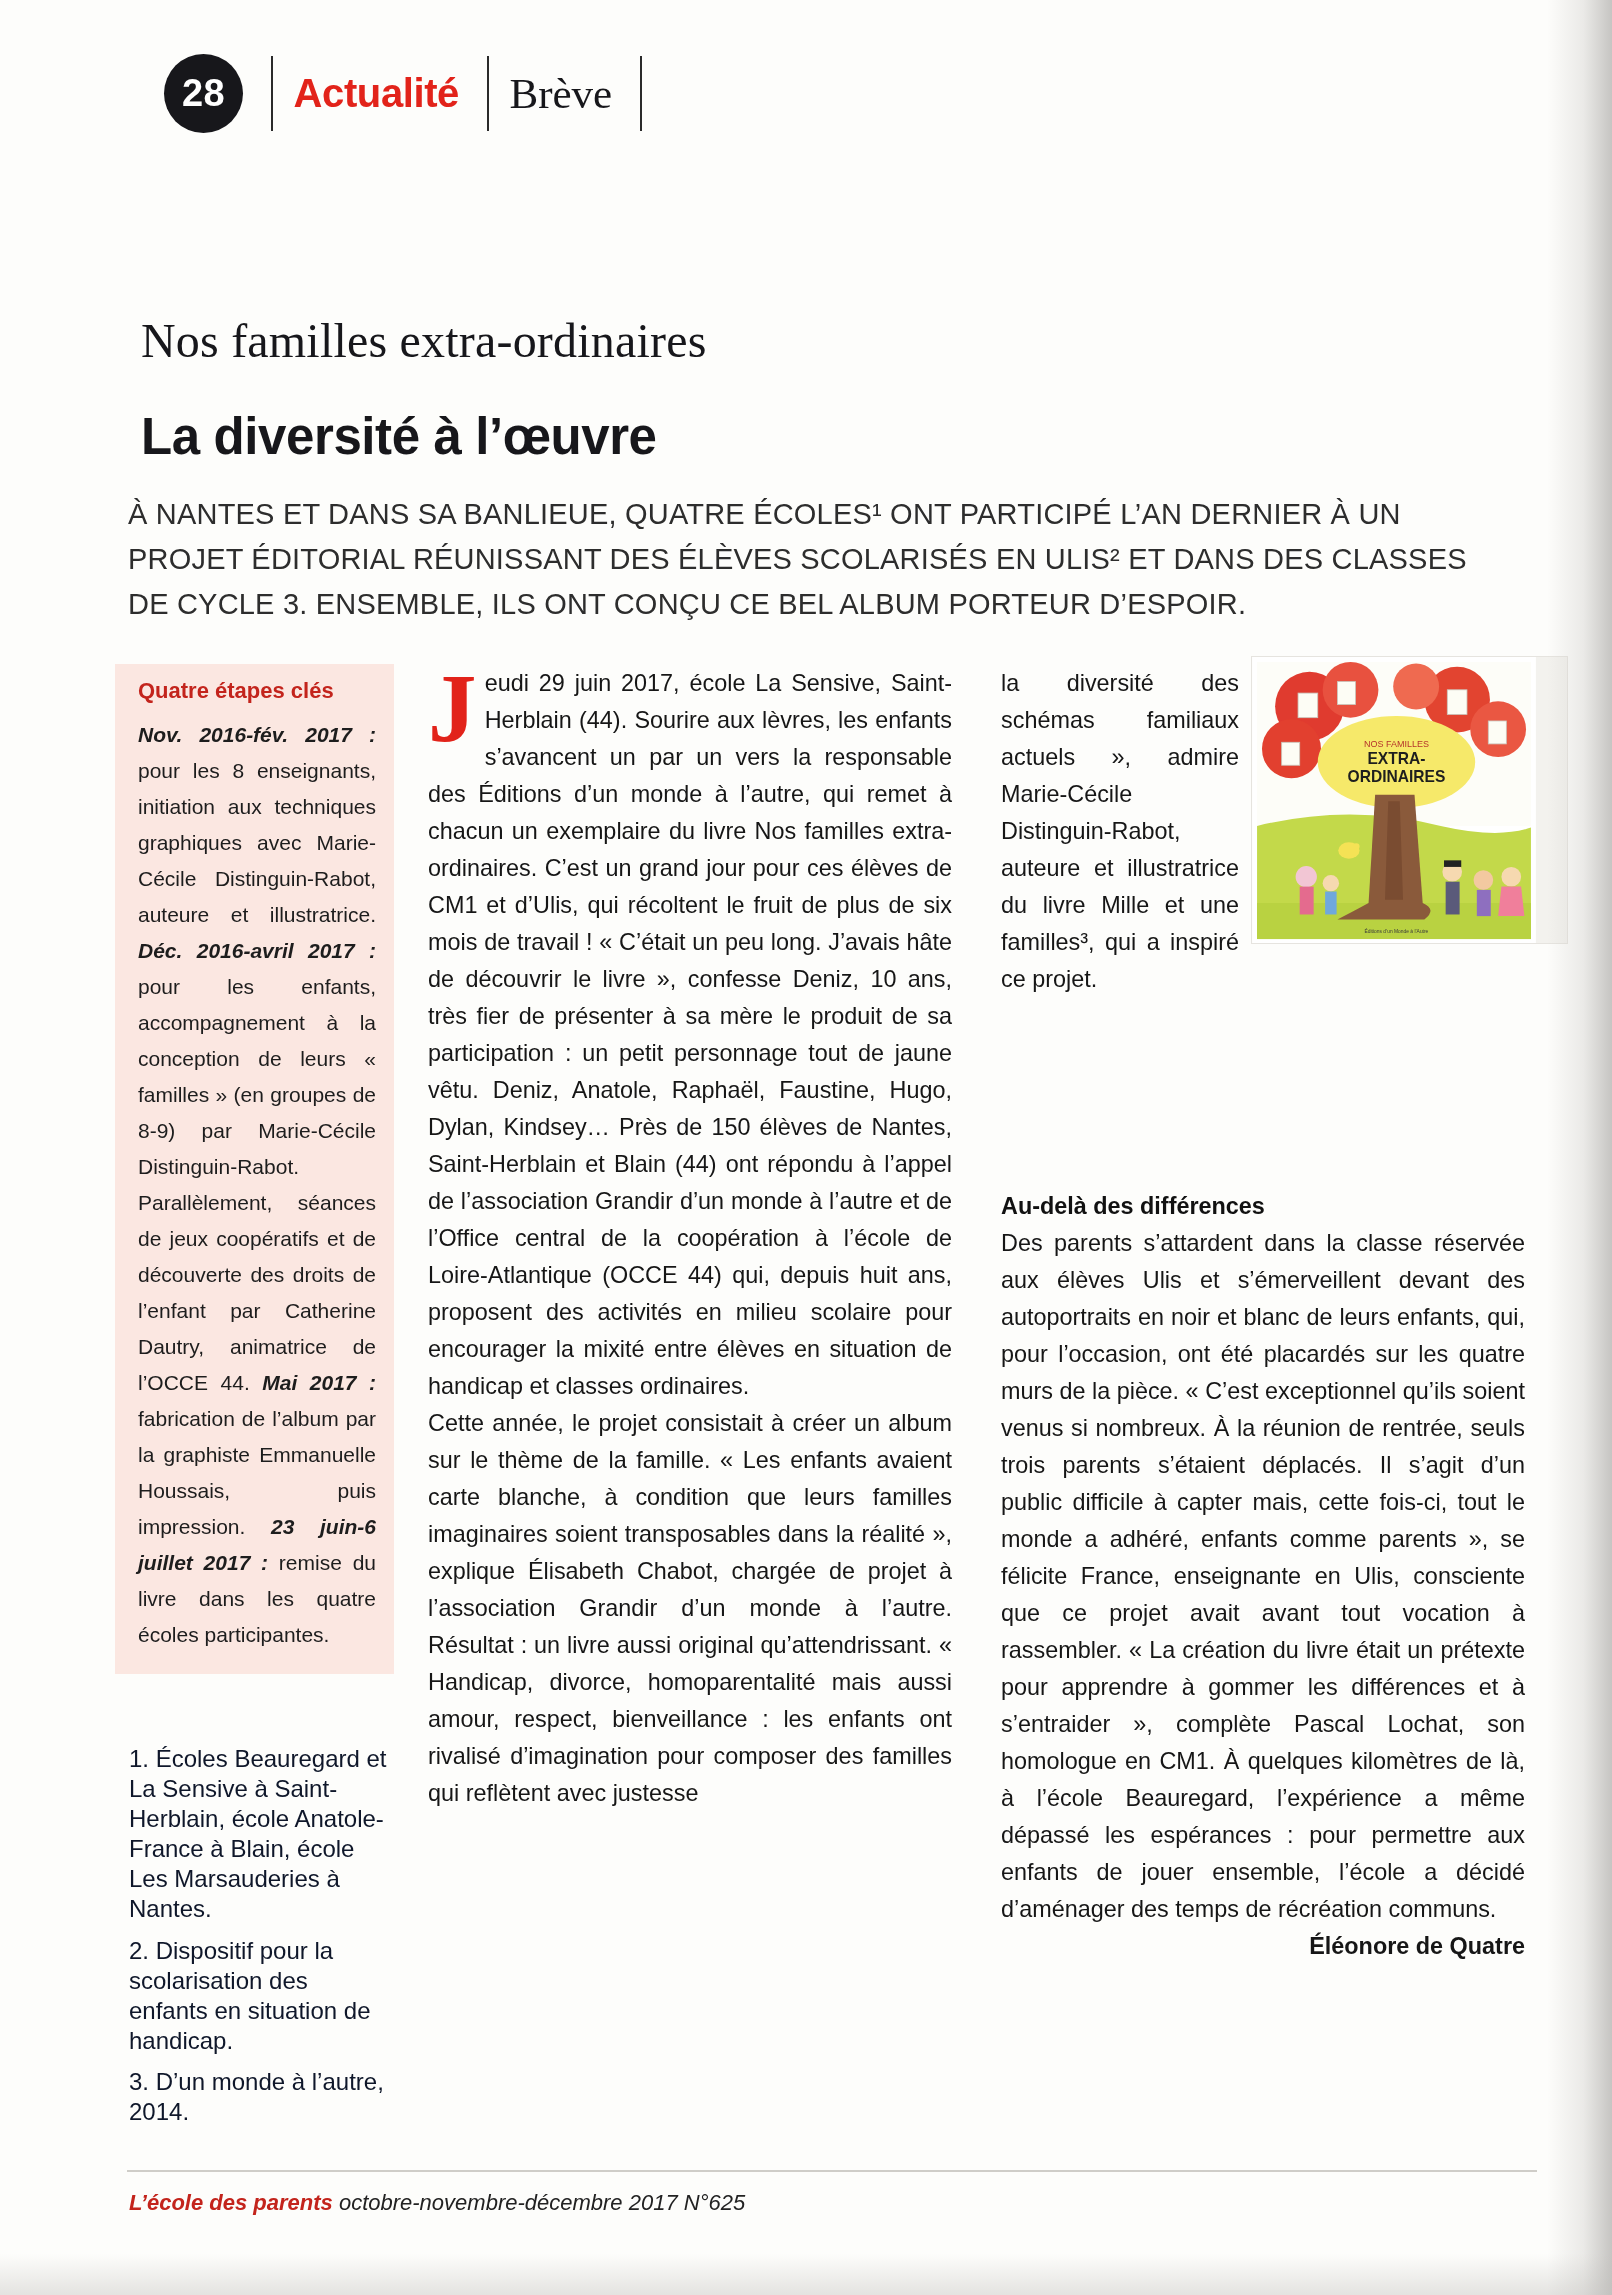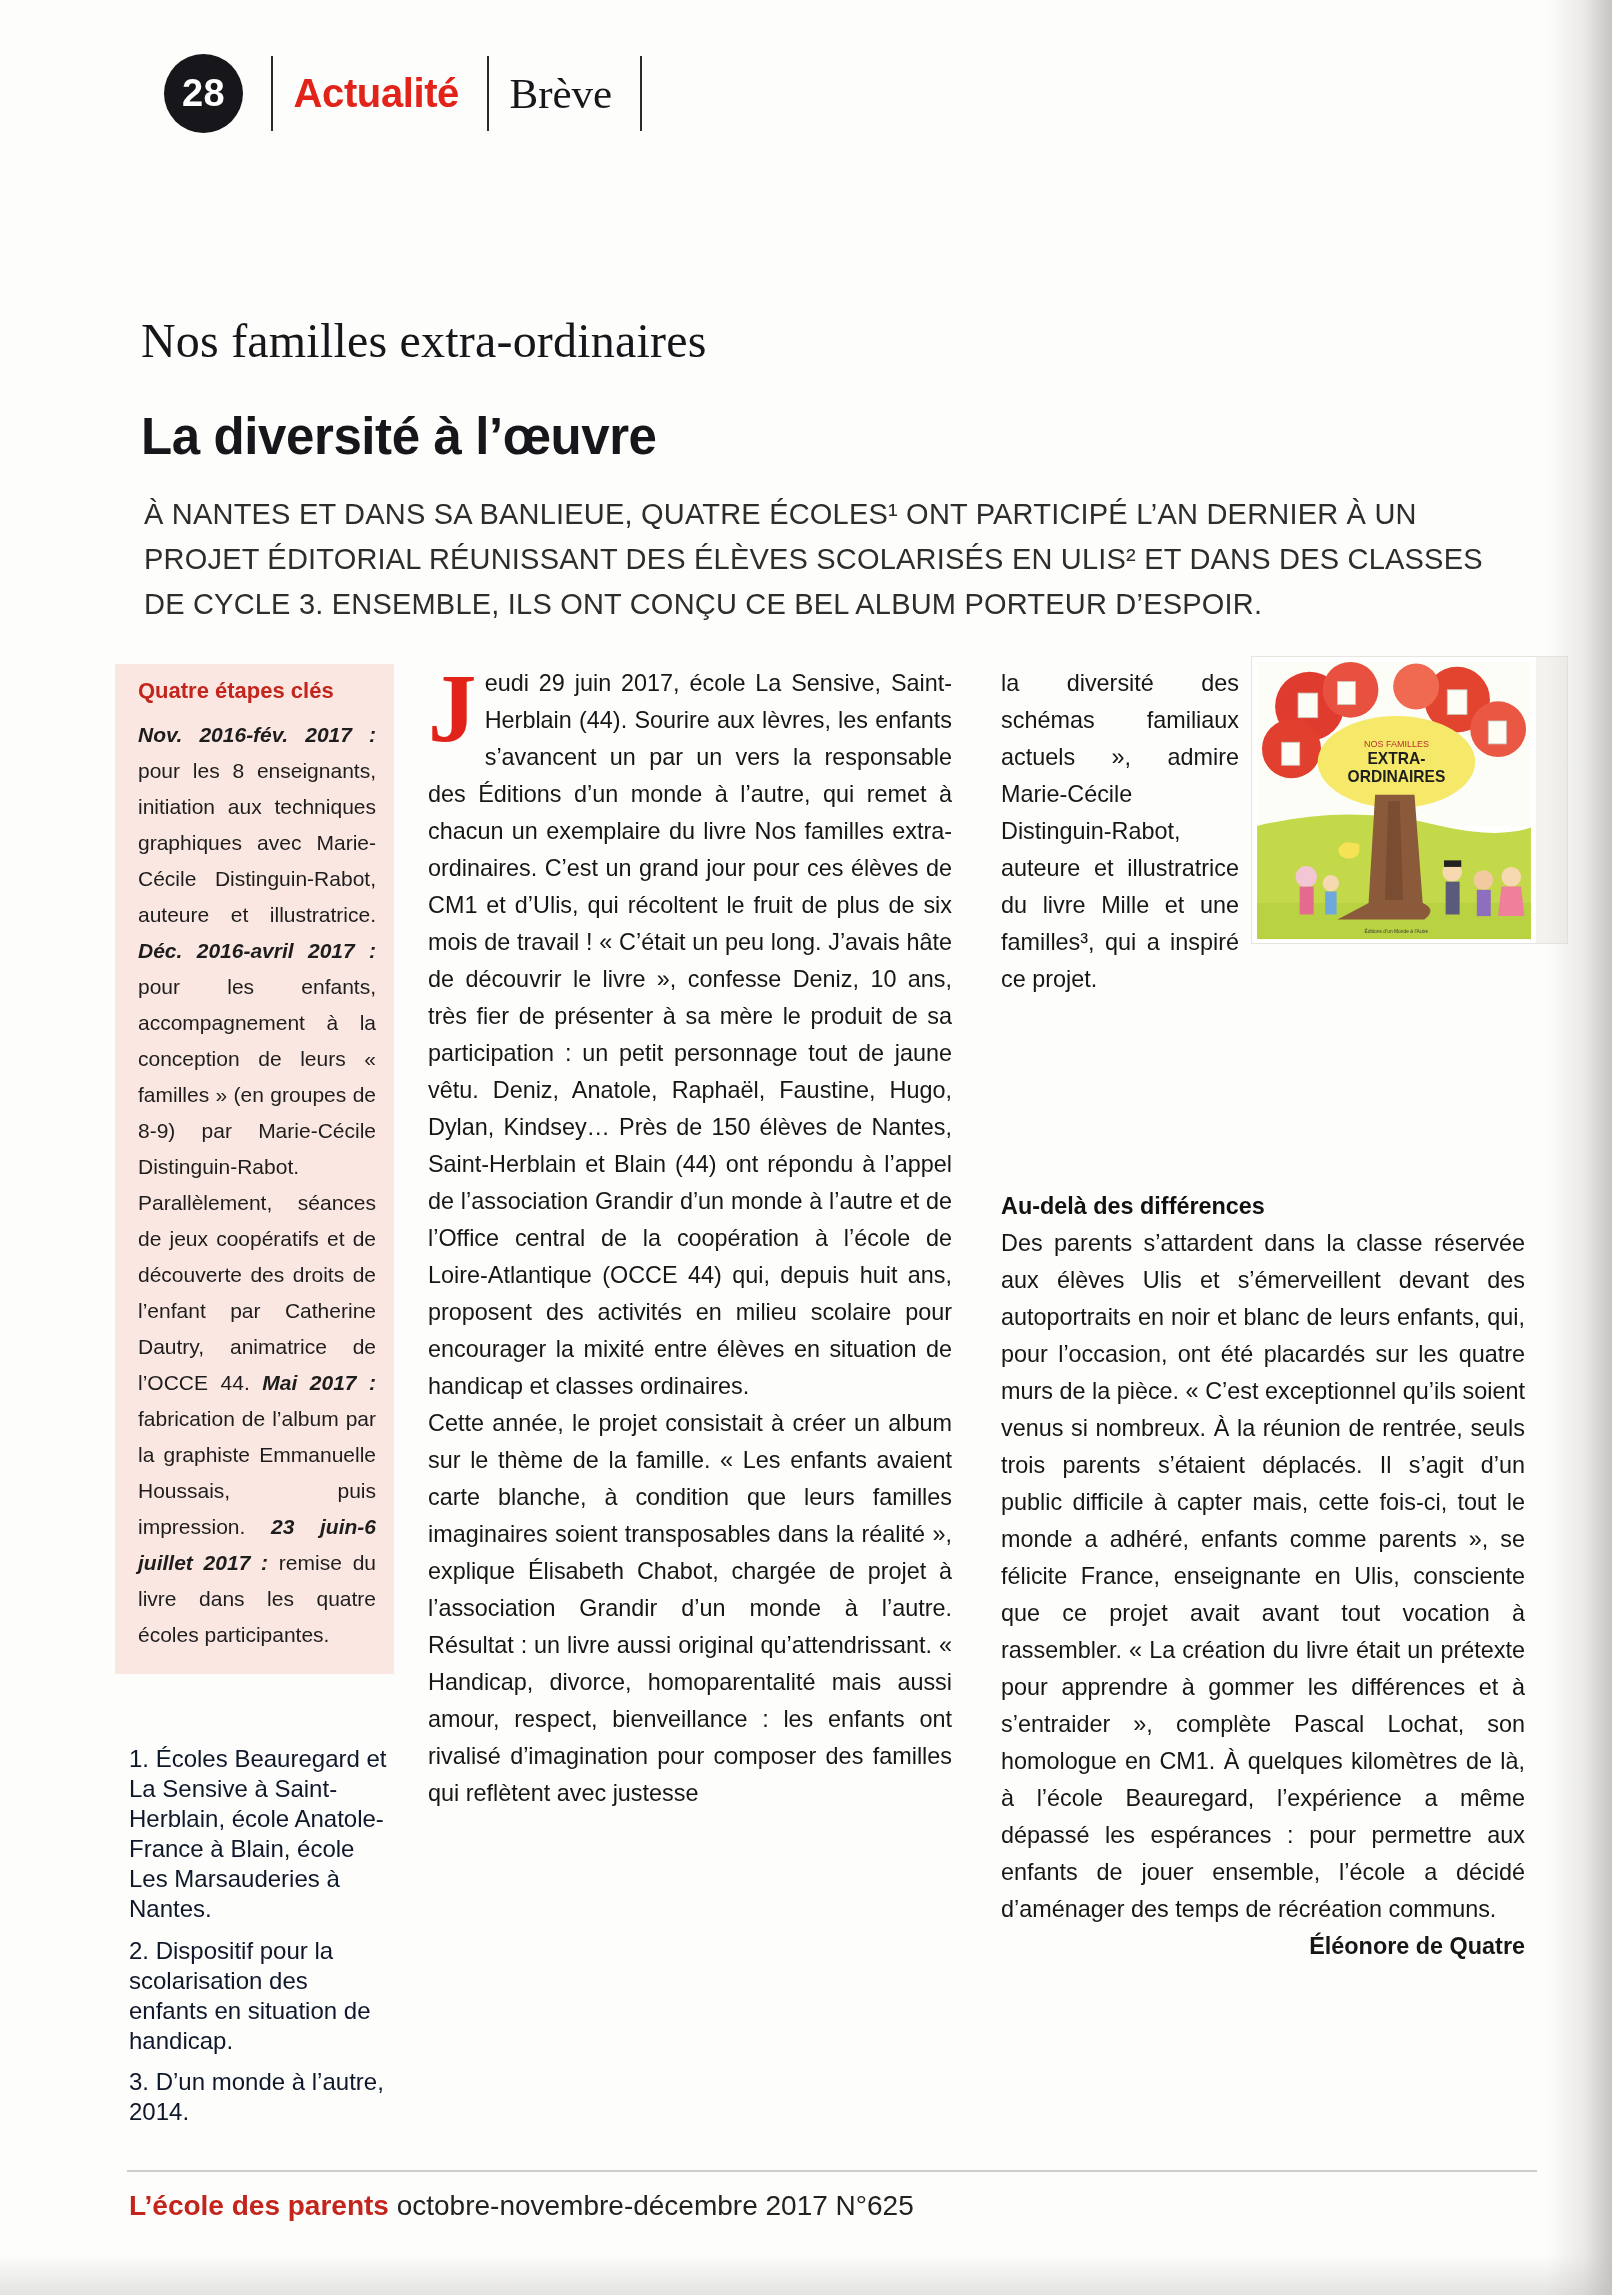--- a/index.html
+++ b/index.html
@@ -96,21 +96,21 @@
     top: 373px;
     font-size: 51px;
     font-weight: bold;
     color: #17171b;
     letter-spacing: -0.4px;
   }
 
   
   .chapeau {
     position: absolute;
-    left: 144px;
+    left: 128px;
     top: 492px;
     width: 1352px;
     font-size: 29px;
     line-height: 45px;
     color: #2d2d2d;
     letter-spacing: 0.2px;
   }
 
   
   .steps-box {
@@ -218,22 +218,23 @@
     left: 127px;
     top: 2170px;
     width: 1410px;
     height: 1.6px;
     background: #cfcdc8;
   }
   .footer {
     position: absolute;
     left: 129px;
     top: 2190px;
-    font-size: 28px;
+    font-size: 22px;
     color: #222222;
+    font-style: italic;
   }
   .footer .brand {
     color: #c3241c;
     font-weight: bold;
   }
 </style>
 </head>
 <body>
 
 <div class="page">

